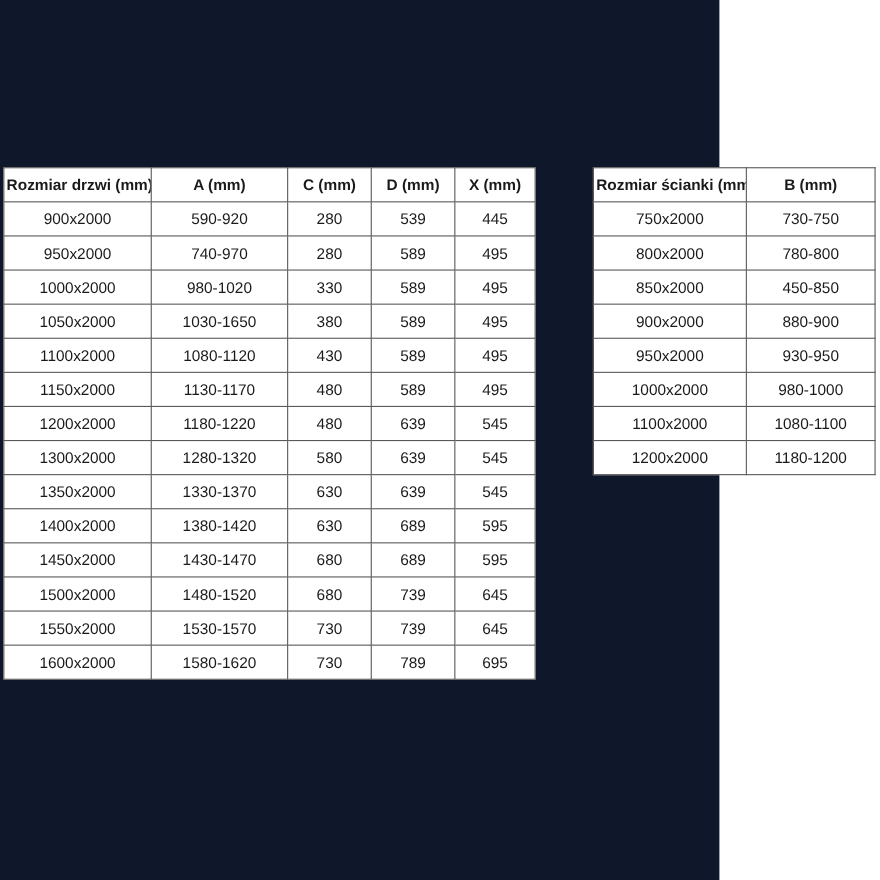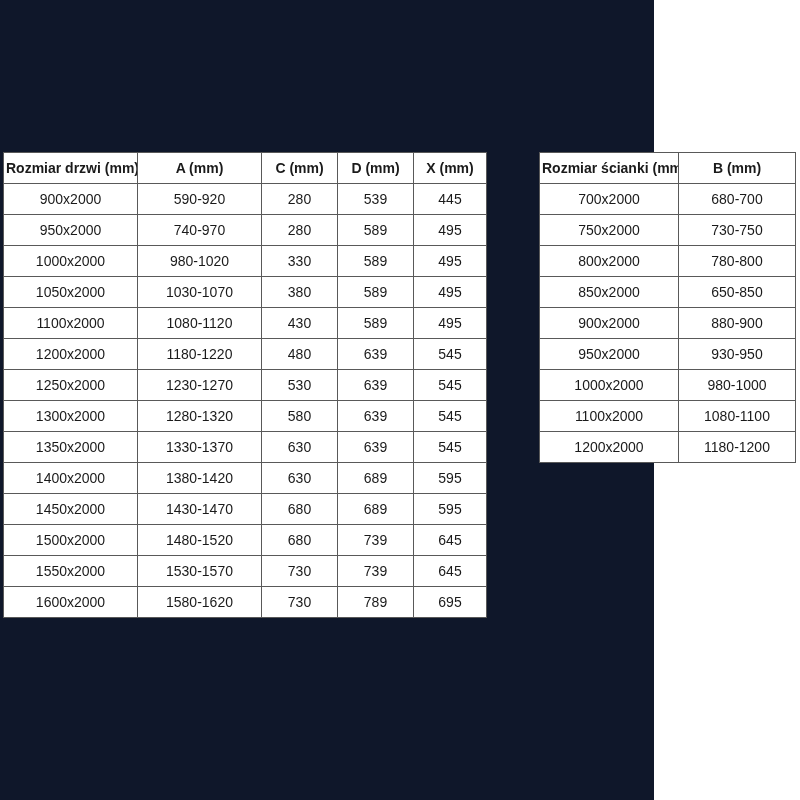--- a/index.html
+++ b/index.html
@@ -89,43 +89,43 @@
         </tr>
         <tr>
           <td>1000x2000</td>
           <td>980-1020</td>
           <td>330</td>
           <td>589</td>
           <td>495</td>
         </tr>
         <tr>
           <td>1050x2000</td>
-          <td>1030-1070</td>
+          <td>1030-1650</td>
           <td>380</td>
           <td>589</td>
           <td>495</td>
         </tr>
         <tr>
           <td>1100x2000</td>
           <td>1080-1120</td>
           <td>430</td>
           <td>589</td>
           <td>495</td>
         </tr>
         <tr>
+          <td>1150x2000</td>
+          <td>1130-1170</td>
+          <td>480</td>
+          <td>589</td>
+          <td>495</td>
+        </tr>
+        <tr>
           <td>1200x2000</td>
           <td>1180-1220</td>
           <td>480</td>
-          <td>639</td>
-          <td>545</td>
-        </tr>
-        <tr>
-          <td>1250x2000</td>
-          <td>1230-1270</td>
-          <td>530</td>
           <td>639</td>
           <td>545</td>
         </tr>
         <tr>
           <td>1300x2000</td>
           <td>1280-1320</td>
           <td>580</td>
           <td>639</td>
           <td>545</td>
         </tr>
@@ -180,34 +180,30 @@
       <col style="width:117px">
     </colgroup>
   <thead>
         <tr>
           <th>Rozmiar ścianki (mm)</th>
           <th>B (mm)</th>
         </tr>
       </thead>
       <tbody>
         <tr>
-          <td>700x2000</td>
-          <td>680-700</td>
-        </tr>
-        <tr>
           <td>750x2000</td>
           <td>730-750</td>
         </tr>
         <tr>
           <td>800x2000</td>
           <td>780-800</td>
         </tr>
         <tr>
           <td>850x2000</td>
-          <td>650-850</td>
+          <td>450-850</td>
         </tr>
         <tr>
           <td>900x2000</td>
           <td>880-900</td>
         </tr>
         <tr>
           <td>950x2000</td>
           <td>930-950</td>
         </tr>
         <tr>

